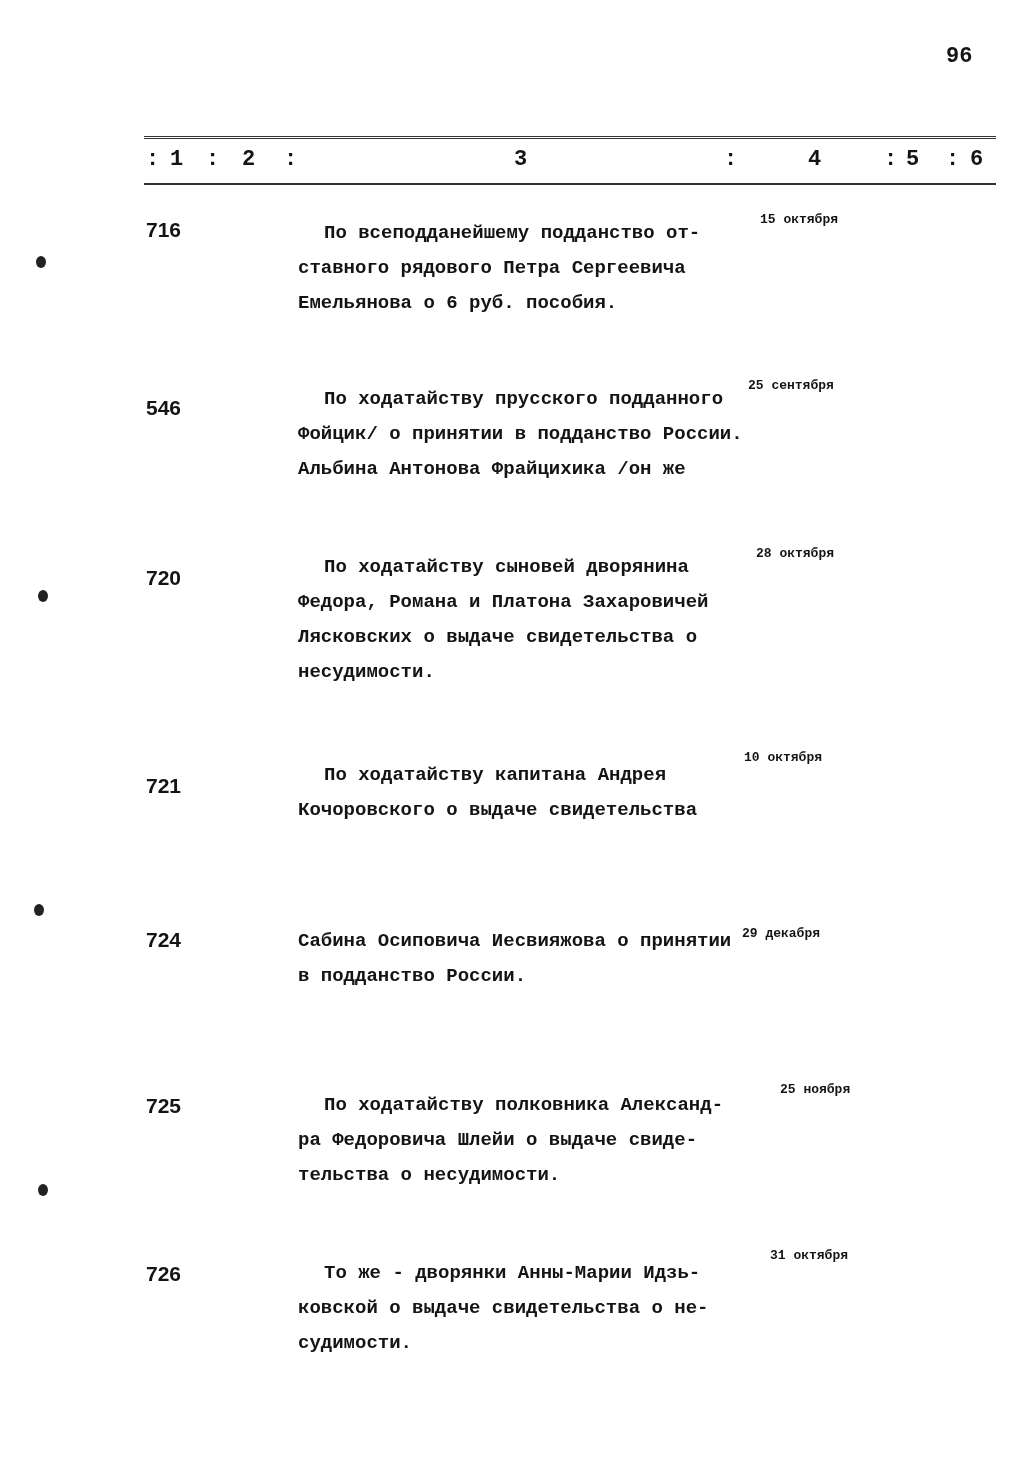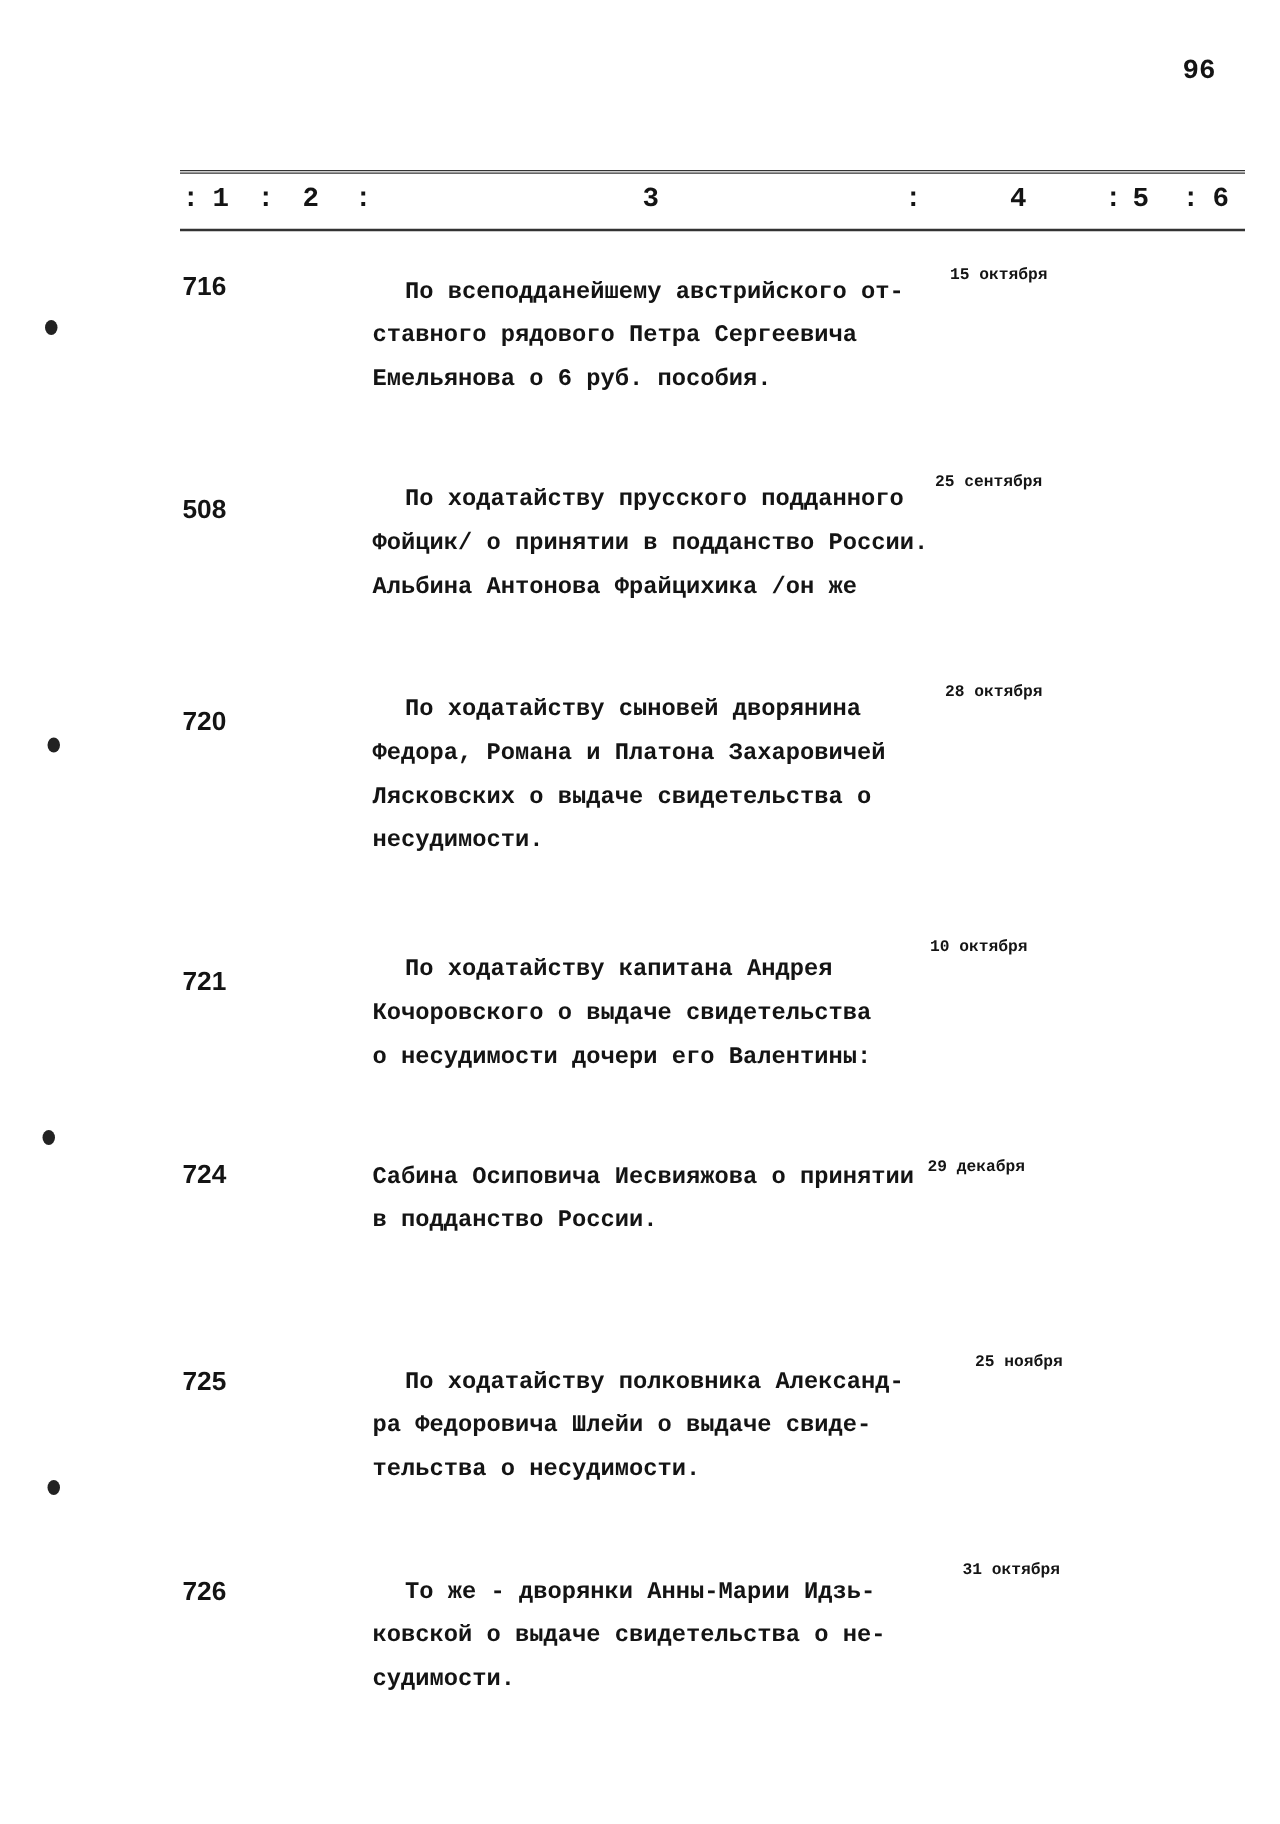--- a/index.html
+++ b/index.html
@@ -38,29 +38,29 @@
   <span class="hcell" style="left:664px">4</span>
   <span class="sep" style="left:740px">:</span>
   <span class="hcell" style="left:762px">5</span>
   <span class="sep" style="left:802px">:</span>
   <span class="hcell" style="left:826px">6</span>
 </div>
 
 <div class="entry" style="top:216px">
   <span class="num" style="top:2px">716</span>
   <div class="text" style="top:0">
-    <span class="line first">По всеподданейшему австрийского от-</span>
+    <span class="line first">По всеподданейшему подданство от-</span>
     <span class="line">ставного рядового  Петра Сергеевича</span>
     <span class="line">Емельянова о 6 руб. пособия.</span>
   </div>
   <span class="date" style="left:760px; top:-4px">15 октября</span>
 </div>
 
 <div class="entry" style="top:382px">
-  <span class="num" style="top:14px">508</span>
+  <span class="num" style="top:14px">546</span>
   <div class="text" style="top:0">
     <span class="line first">По ходатайству прусского подданного</span>
     <span class="line">Фойцик/ о принятии в подданство России.</span>
     <span class="line">Альбина Антонова Фрайцихика /он же</span>
   </div>
   <span class="date" style="left:748px; top:-4px">25 сентября</span>
 </div>
 
 <div class="entry" style="top:550px">
   <span class="num" style="top:16px">720</span>
@@ -71,21 +71,20 @@
     <span class="line">несудимости.</span>
   </div>
   <span class="date" style="left:756px; top:-4px">28 октября</span>
 </div>
 
 <div class="entry" style="top:758px">
   <span class="num" style="top:16px">721</span>
   <div class="text" style="top:0">
     <span class="line first">По ходатайству капитана Андрея</span>
     <span class="line">Кочоровского о выдаче свидетельства</span>
-    <span class="line">о несудимости дочери его Валентины:</span>
   </div>
   <span class="date" style="left:744px; top:-8px">10 октября</span>
 </div>
 
 <div class="entry" style="top:924px">
   <span class="num" style="top:4px">724</span>
   <div class="text" style="top:0">
     <span class="line">Сабина Осиповича Иесвияжова о принятии</span>
     <span class="line">в подданство России.</span>
   </div>

